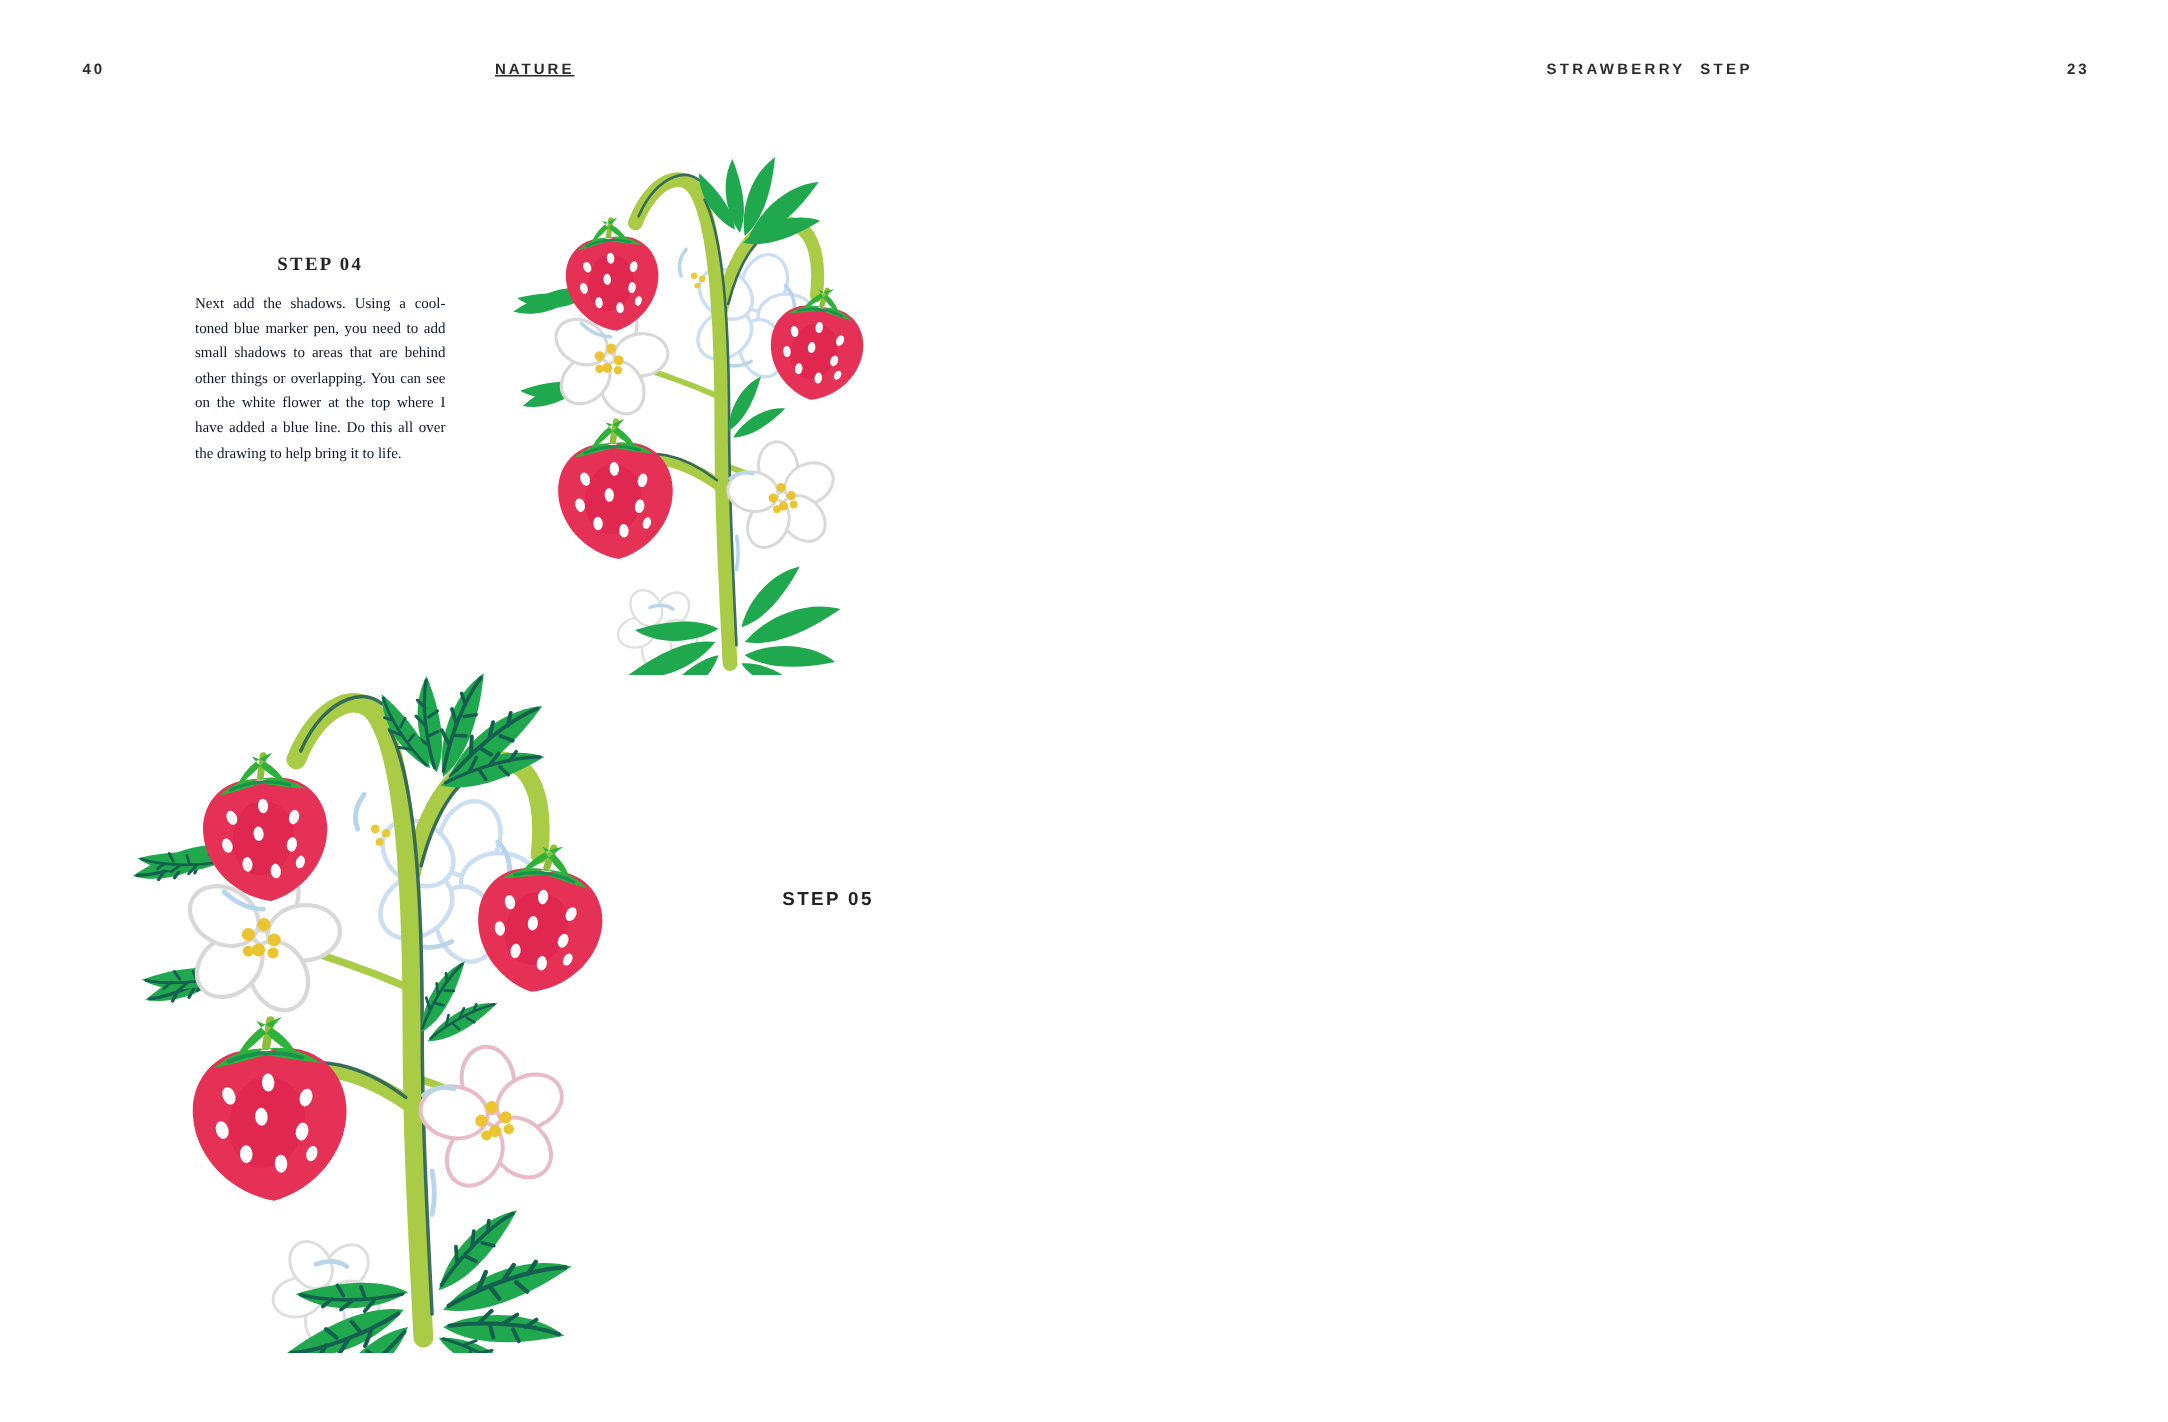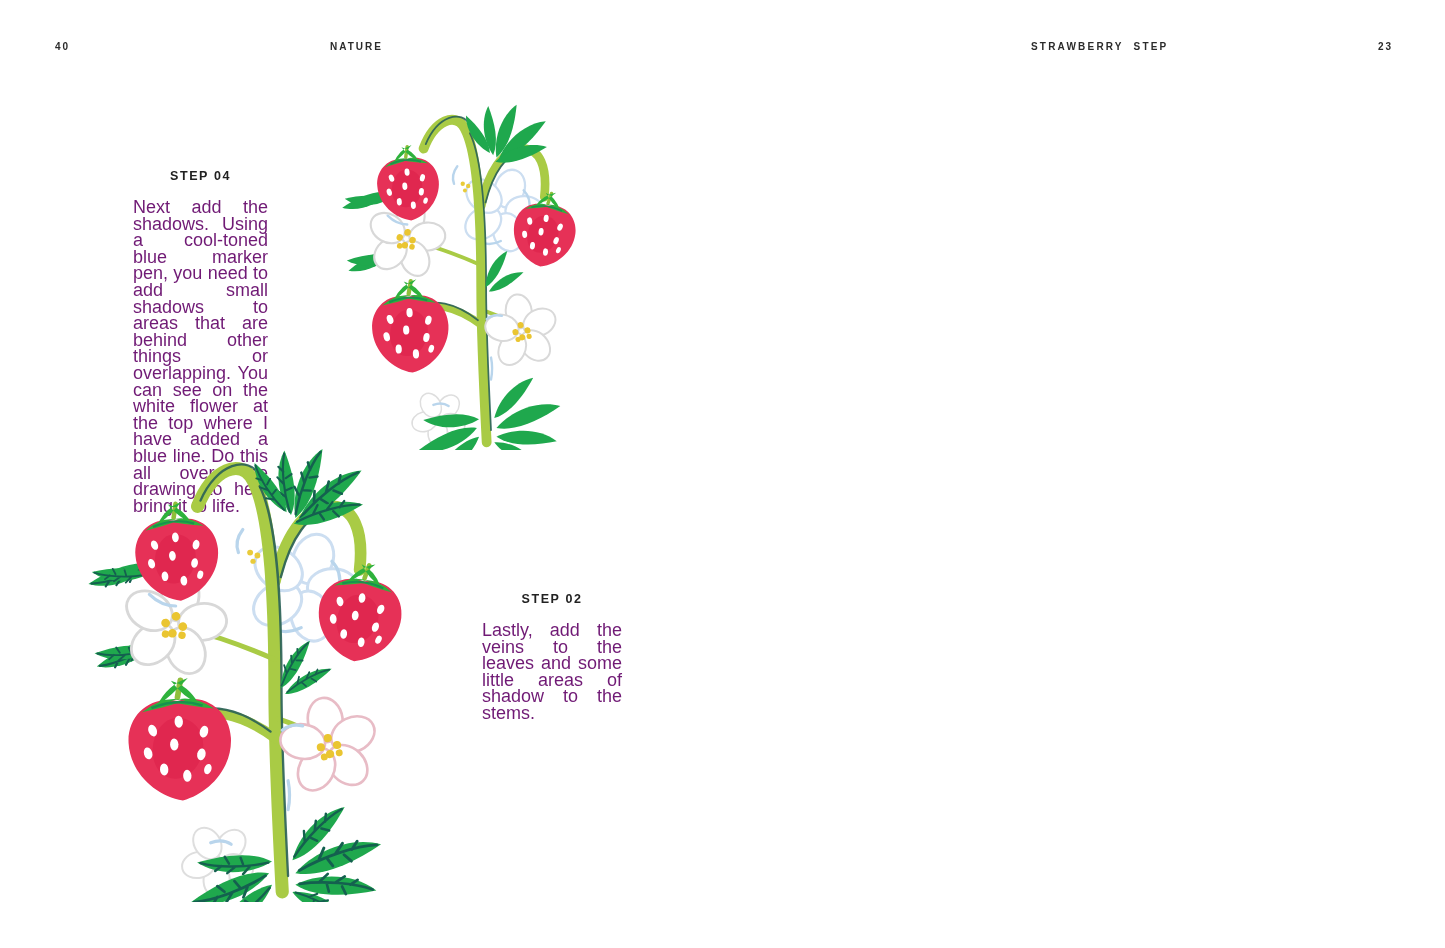--- a/index.html
+++ b/index.html
@@ -5,32 +5,32 @@
   html,body{margin:0;padding:0;}
   body{
     width:1445px;height:948px;background:#ffffff;position:relative;
     font-family:"Liberation Sans", sans-serif;color:#1d1d1d;overflow:hidden;
   }
   .folio{
     position:absolute;top:41px;font-size:10px;font-weight:bold;
     letter-spacing:2px;color:#2b2b2b;white-space:nowrap;
   }
   #num-left{left:55px;}
-  #hdr-left{left:330px;}
+  #hdr-left{left:330px;text-decoration:underline;}
   #hdr-right{left:1031px;letter-spacing:2.2px;word-spacing:5px;}
   #num-right{left:1378px;}
   .step{position:absolute;}
   .step h3{
     font-size:12.5px;font-weight:bold;letter-spacing:1.6px;
     text-align:center;margin:0 0 11px 0;color:#222;
   }
   .step p{
-    font-size:18px;line-height:16.6px;text-align:justify;margin:16px;color:#701a75;
+    font-size:10px;line-height:16.6px;text-align:justify;margin:0;color:#0f172a;
   }
-  #step4{left:117px;top:169px;width:167px;}
+  #step4{left:130px;top:169px;width:167px;font-family:Liberation Serif, serif;}
   #step5{left:466px;top:592px;width:172px;}
   .illus{position:absolute;}
   #illus-top{
     left:330px;top:98px;width:272px;height:352px;
     --vein:transparent; --flw2:#d9d9d9;
   }
   #illus-bottom{
     left:72px;top:440px;width:365px;height:462px;
     --vein:#14604f; --flw2:#e8bcc6;
   }
@@ -43,22 +43,21 @@
 <span class="folio" id="hdr-left">NATURE</span>
 <span class="folio" id="hdr-right">STRAWBERRY STEP</span>
 <span class="folio" id="num-right">23</span>
 
 <div class="step" id="step4">
   <h3>STEP 04</h3>
   <p>Next add the shadows. Using a cool-toned blue marker pen, you need to add small shadows to areas that are behind other things or overlapping. You can see on the white flower at the top where I have added a blue line. Do this all over the drawing to help bring it to life.</p>
 </div>
 
 <div class="step" id="step5">
-  <h3>STEP 02</h3>
-  <p>Lastly, add the veins to the leaves and some little areas of shadow to the stems.</p>
+  <h3>STEP 05</h3>
 </div>
 
 <svg id="svg-defs" aria-hidden="true">
   <defs>
     <g id="leaf">
       <path d="M0 0 C10 -9 28 -14 42 -8 C28 -1 12 4 0 0 Z" fill="#1fa84d"></path>
       <path d="M2 -1 C14 -6 30 -9 40 -8 M12 -5 L15 -10 M20 -6.5 L24 -11 M28 -7.5 L31 -11 M16 -4.5 L18 -1 M24 -5.5 L27 -2" fill="none" stroke-width="1.4" stroke-linecap="round" style="stroke:var(--vein, transparent)"></path>
     </g>
 
     <g id="berry">

